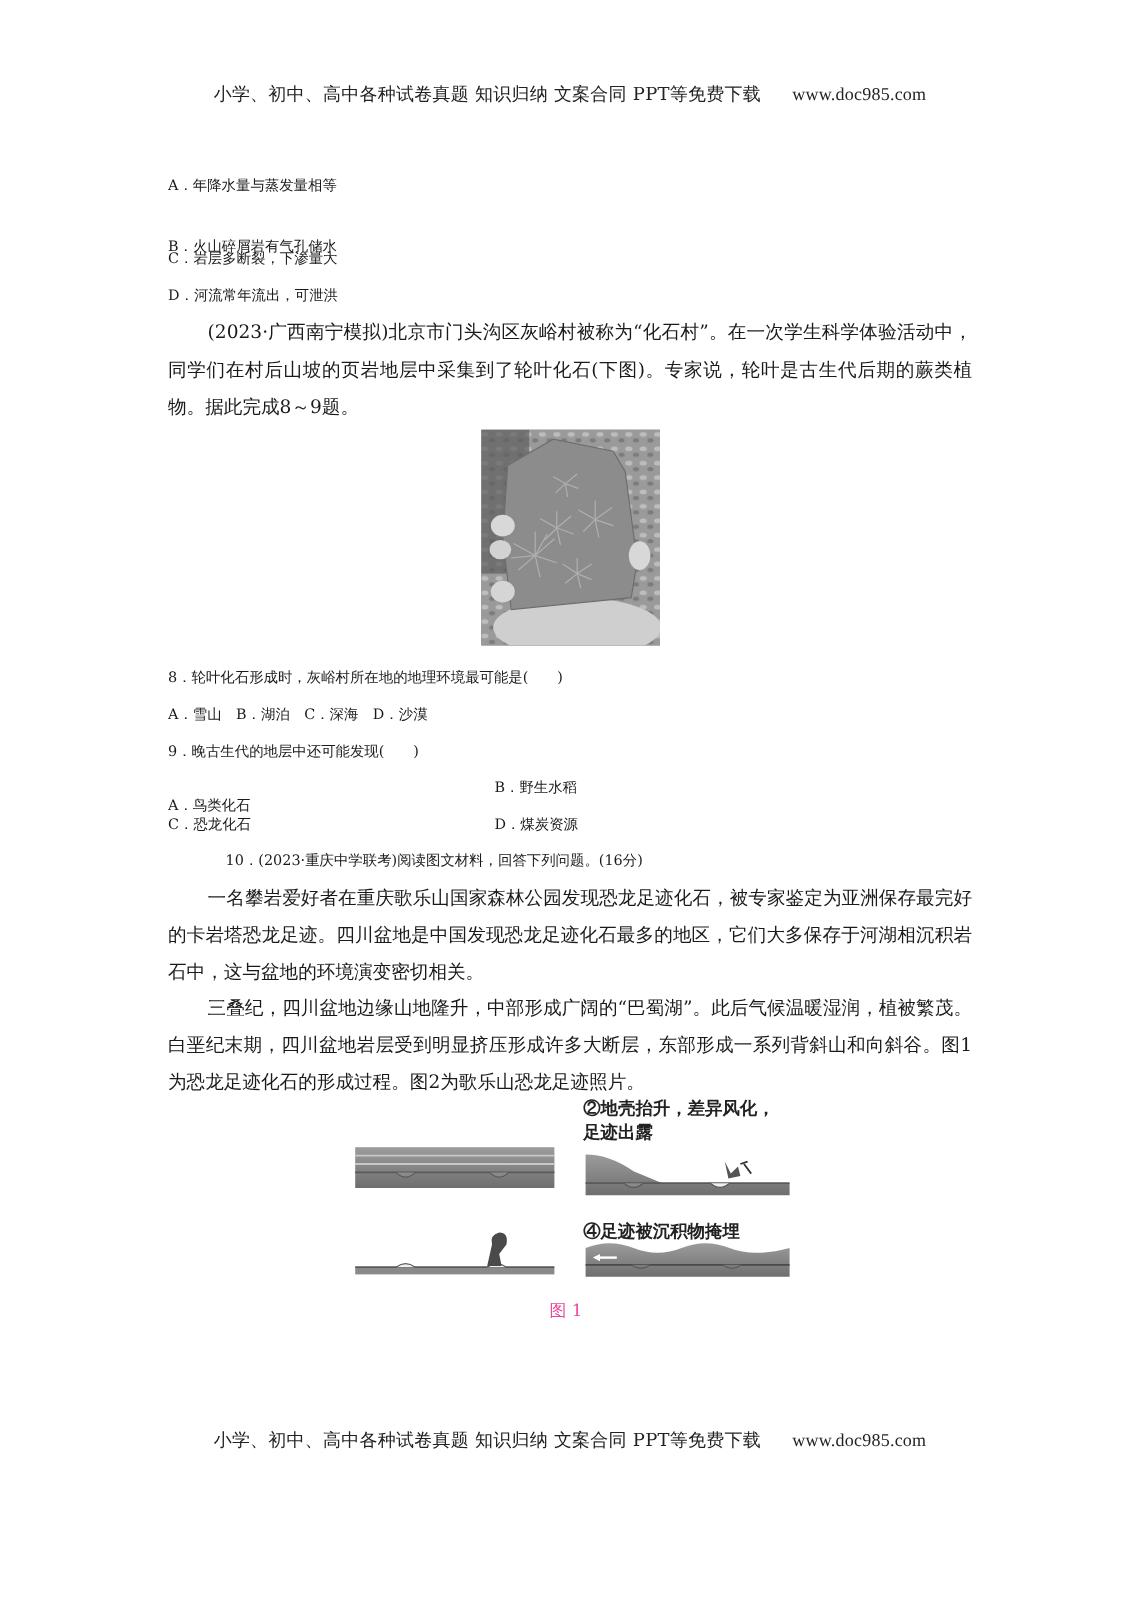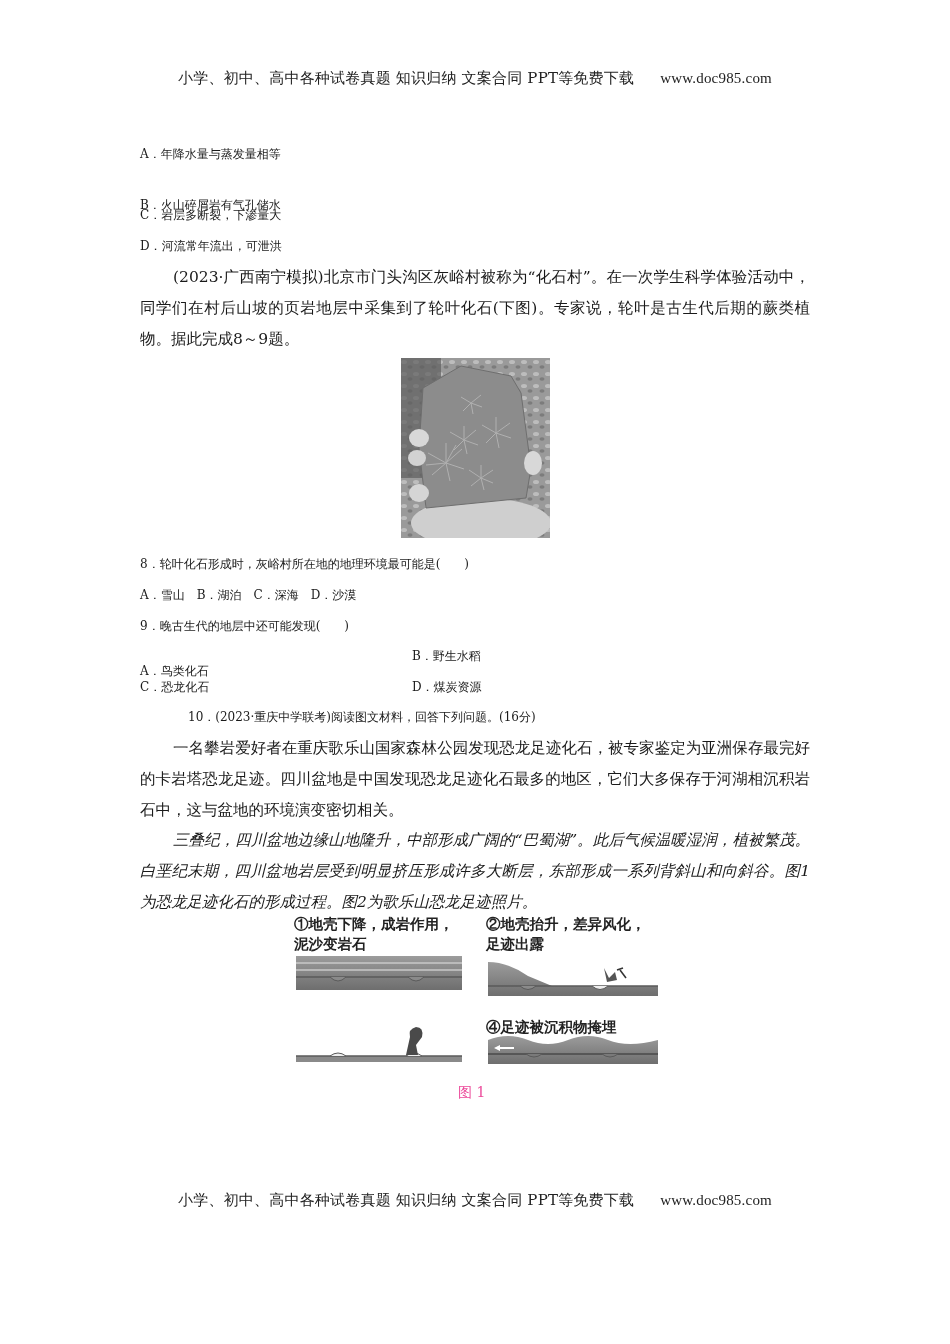--- a/index.html
+++ b/index.html
@@ -117,27 +117,23 @@
 <div class="line" style="left:140px; top:585px;">A．雪山　B．湖泊　C．深海　D．沙漠</div>
 
 <div class="line" style="left:140px; top:616px;">9．晚古生代的地层中还可能发现(　　)</div>
 <div class="line" style="left:140px; top:661px;">A．鸟类化石</div>
 <div class="line" style="left:412px; top:646px;">B．野生水稻</div>
 <div class="line" style="left:140px; top:677px;">C．恐龙化石</div>
 <div class="line" style="left:412px; top:677px;">D．煤炭资源</div>
 
 <div class="line" style="left:140px; top:707px;margin-left:48px;">10．(2023·重庆中学联考)阅读图文材料，回答下列问题。(16分)</div>
 <div class="para indent" style="left:140px; top:733px;">一名攀岩爱好者在重庆歌乐山国家森林公园发现恐龙足迹化石，被专家鉴定为亚洲保存最完好的卡岩塔恐龙足迹。四川盆地是中国发现恐龙足迹化石最多的地区，它们大多保存于河湖相沉积岩石中，这与盆地的环境演变密切相关。</div>
-<div class="para indent" style="left:140px; top:825px;font-style:italic;">三叠纪，四川盆地边缘山地隆升，中部形成广阔的“巴蜀湖”。此后气候温暖湿润，植被繁茂。白垩纪末期，四川盆地岩层受到明显挤压形成许多大断层，东部形成一系列背斜山和向斜谷。图1为恐龙足迹化石的形成过程。图2为歌乐山恐龙足迹照片。</div>
+<div class="para indent" style="left:140px; top:825px;">三叠纪，四川盆地边缘山地隆升，中部形成广阔的“巴蜀湖”。此后气候温暖湿润，植被繁茂。白垩纪末期，四川盆地岩层受到明显挤压形成许多大断层，东部形成一系列背斜山和向斜谷。图1为恐龙足迹化石的形成过程。图2为歌乐山恐龙足迹照片。</div>
 
 <div class="fig1">
-  <div class="cap" style="left:4px; top:4px;">
-    <div>①地壳下降，成岩作用，</div>
-    <div>泥沙变岩石</div>
-  </div>
   <div class="cap" style="left:196px; top:4px;">
     <div>②地壳抬升，差异风化，</div>
     <div>足迹出露</div>
   </div>
   <div class="cap" style="left:196px; top:107px;">
     <div>④足迹被沉积物掩埋</div>
   </div>
 
   <svg width="370" height="160" style="position:absolute; left:0; top:0;">
     <defs>

